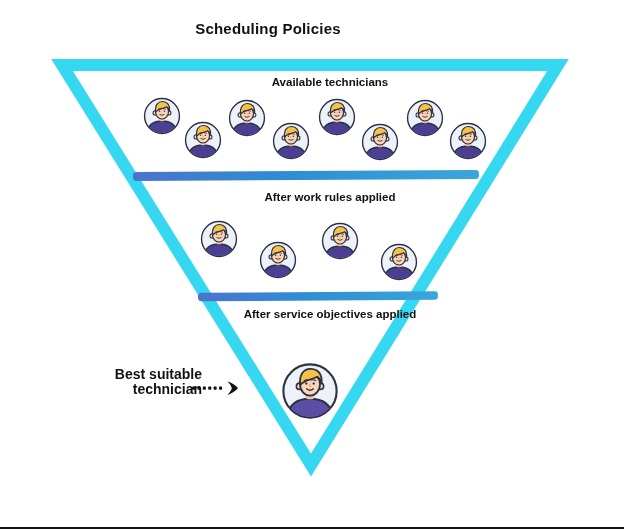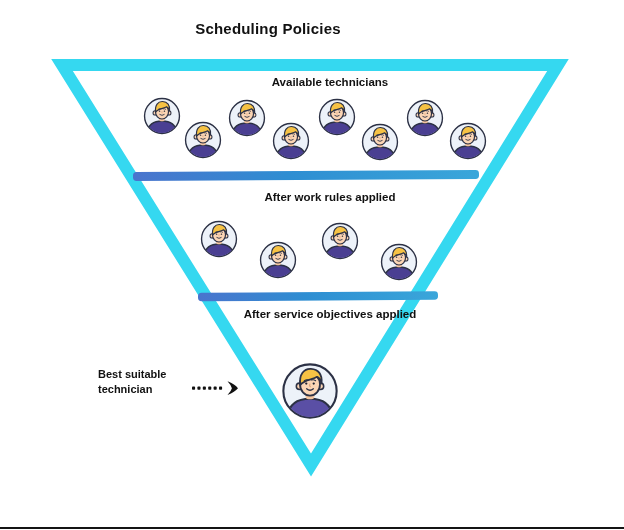--- a/index.html
+++ b/index.html
@@ -41,22 +41,22 @@
     font-size: 11.5px;
     margin-left: 18px;
   }
   .level-label.l1 { top: 76px; }
   .level-label.l2 { top: 191px; }
   .level-label.l3 { top: 308px; }
   .annotation-label {
     left: 98px;
     top: 367px;
     width: 104px;
-    text-align: left;
-    font-size: 11px;
+    text-align: right;
+    font-size: 14px;
     line-height: 15px;
     white-space: pre-line;
   }
   .bottom-rule {
     position: absolute;
     left: 0;
     top: 527px;
     width: 624px;
     height: 2px;
     background: #141414;

